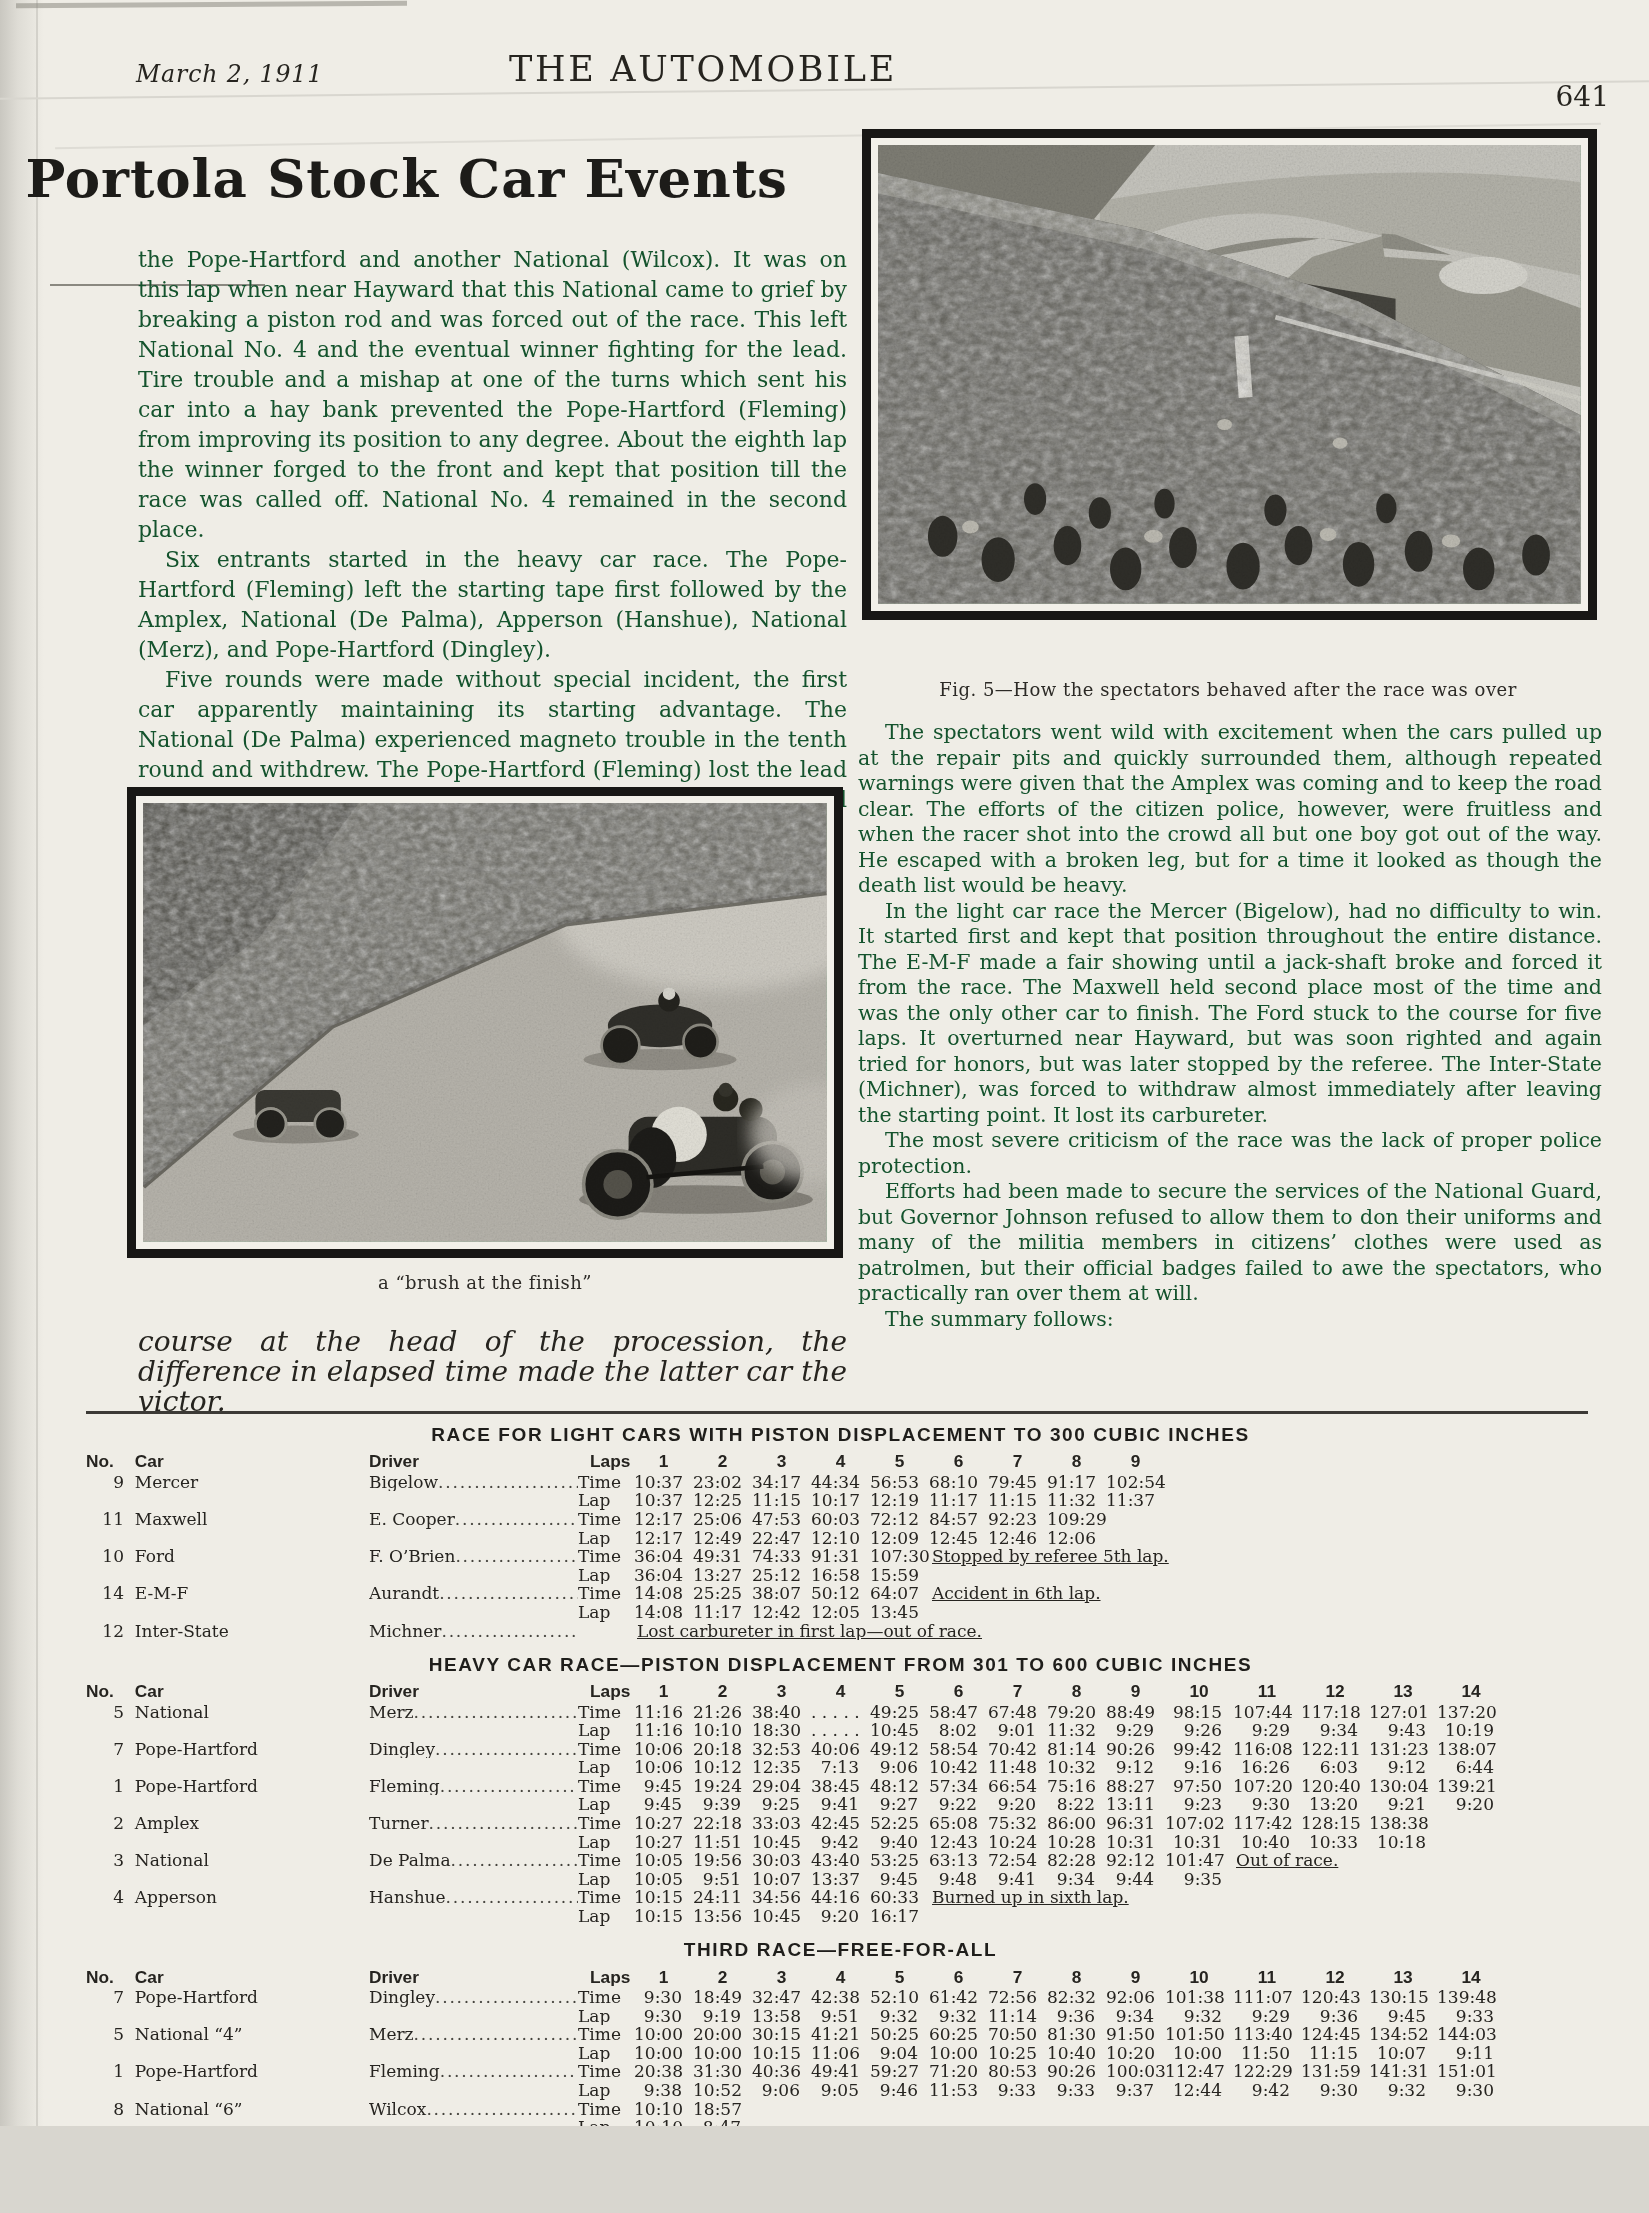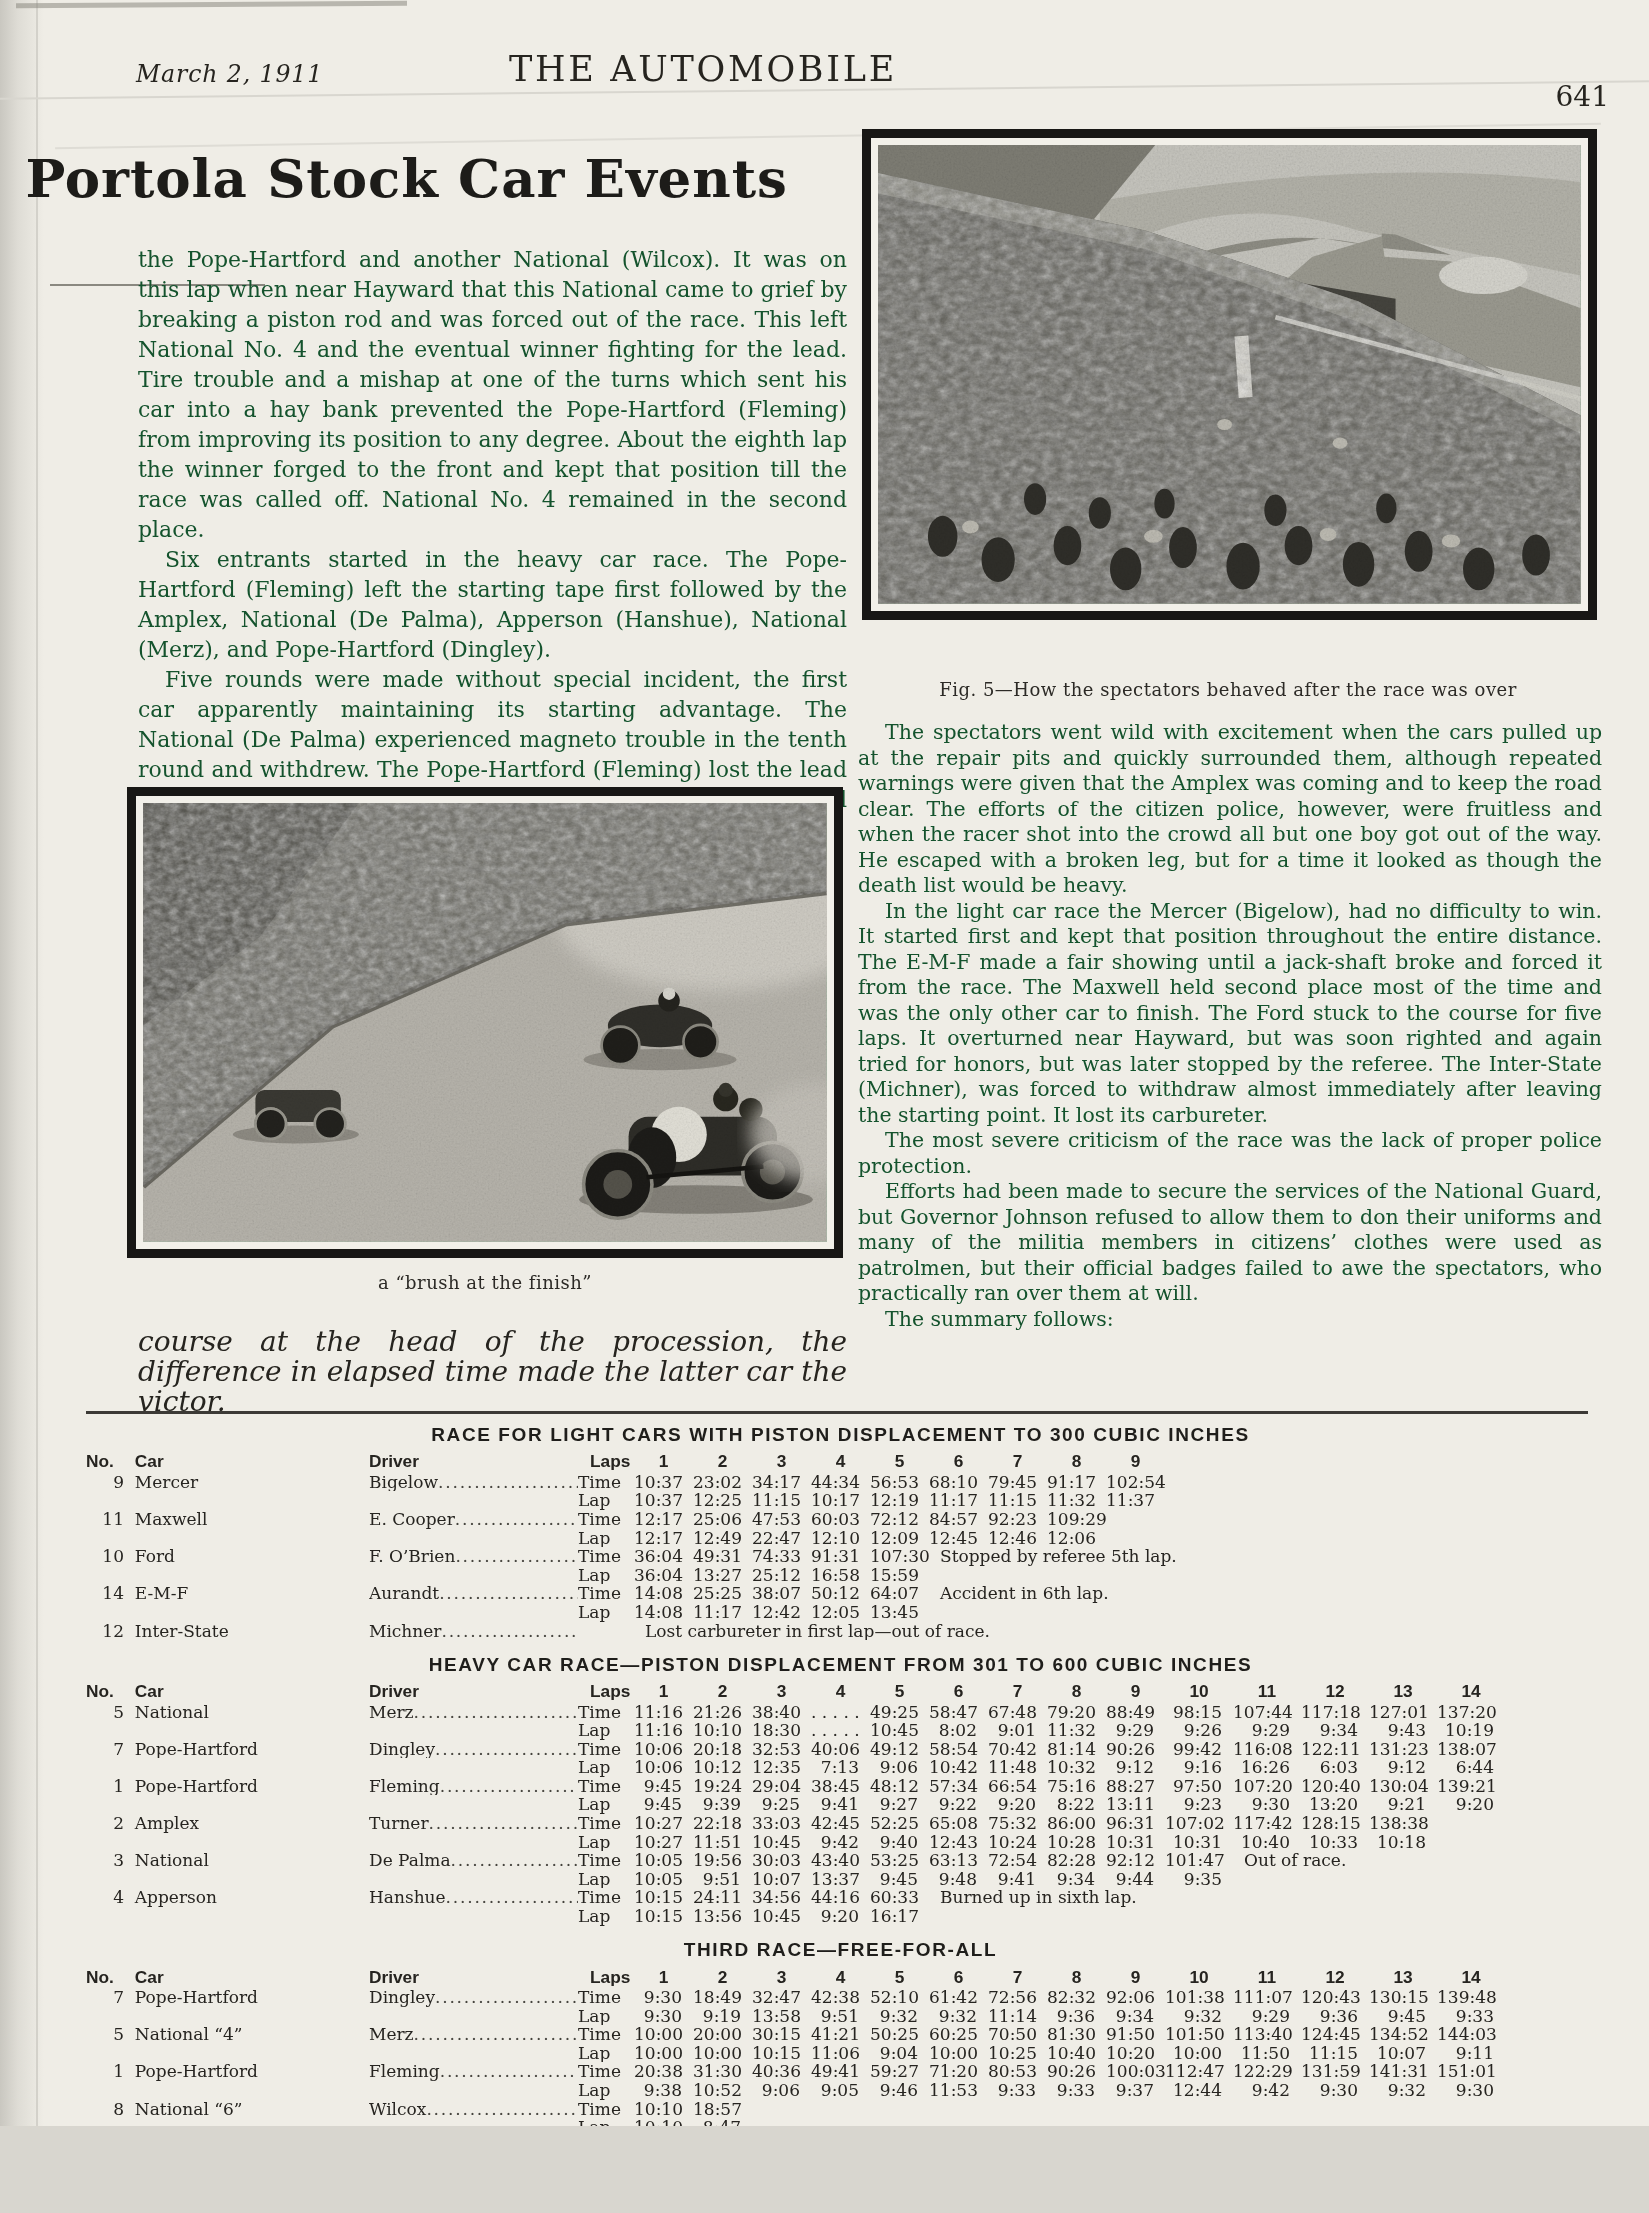--- a/index.html
+++ b/index.html
@@ -53,21 +53,21 @@
   .c{font-size:17px;line-height:18.6px;color:#262420;white-space:nowrap;overflow:hidden;}
   .thead .c{font-size:17.3px;}
   .hnum{text-align:center;}
   .hlaps{text-align:right;padding-right:3.6px;}
   .num{text-align:right;padding-right:9px;}
   .car{padding-left:1.8px;}
   .drv{display:flex;min-width:0;}
   .leader{flex:1;overflow:hidden;white-space:nowrap;letter-spacing:1.8px;color:#44423c;}
   .lbl{}
   .val{text-align:right;padding-right:11px;}
-  .note{padding-left:11px;}
+  .note{padding-left:3px;text-decoration:underline;}
 </style>
 </head>
 <body>
 
 <div class="page">
 
   <div class="edge-strip"></div>
   <div class="edge-line"></div>
   <div class="crease1"></div>
   <div class="crease2"></div>

